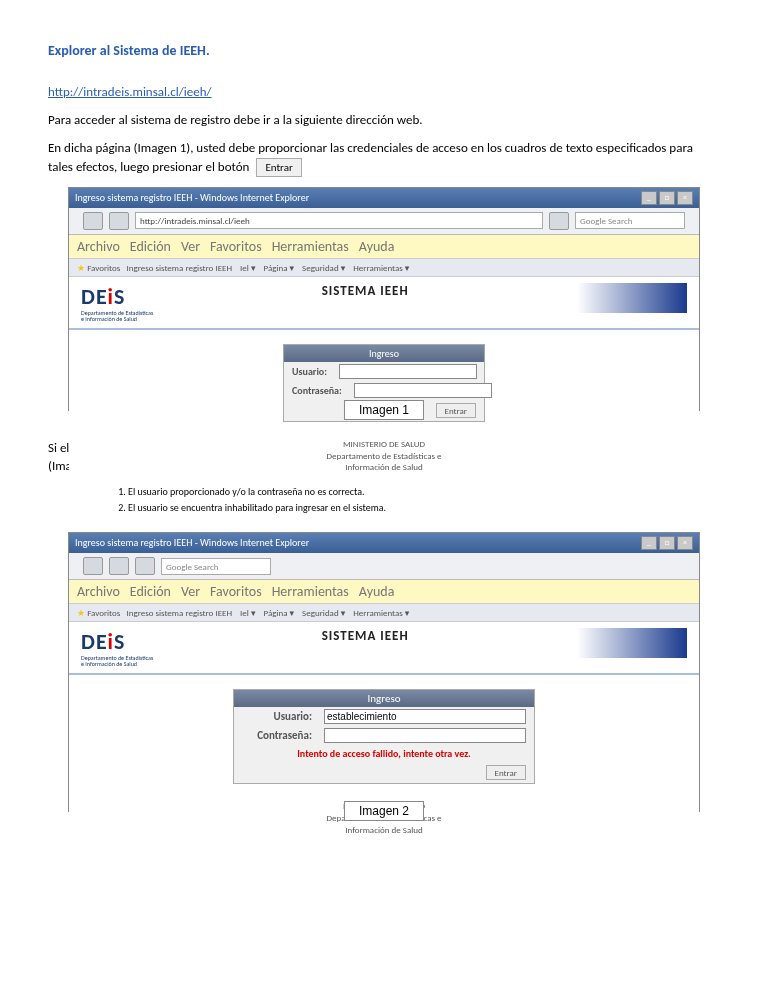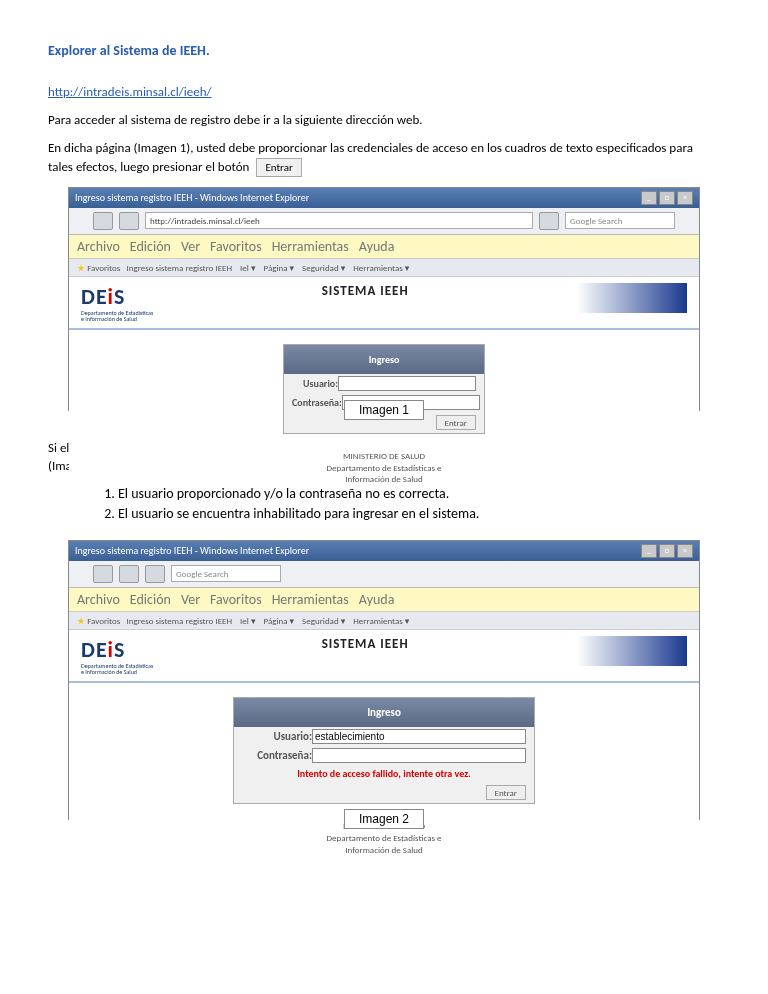--- a/index.html
+++ b/index.html
@@ -3,53 +3,53 @@
 <meta charset="utf-8">
 <style>
 body{margin:0;background:#fff;font-family:Calibri,Arial,sans-serif;font-size:13px;color:#000;width:768px}
 .page{padding:42px 48px}
 .title{color:#2a5db0;font-weight:bold;font-size:14px;margin-bottom:24px}
 .para{margin:10px 0;line-height:1.4}
 .link{color:#2a5db0;text-decoration:underline}
 .btn-inline{display:inline-block;border:1px solid #aaa;background:#f0f0f0;padding:1px 8px;font-size:11px;margin-left:4px}
 .red{color:#d90000}
 .ol{margin:8px 0 18px 28px}
-.ol li{margin:3px 2px;font-size:14px}
+.ol li{margin:3px 12px;font-size:10px}
 .figwrap{border:1px solid #888;margin:8px 20px 6px 20px;position:relative;background:#fff}
 .caption{position:absolute;bottom:-10px;left:50%;transform:translateX(-50%);background:#fff;border:1px solid #888;padding:2px 14px;font-family:Arial,sans-serif;font-size:12px}
 
 
 .browser{background:#d8dde5;font-size:9px;color:#555}
 .titlebar{background:linear-gradient(#5a7fb5,#3a5f95);color:#fff;padding:3px 6px;display:flex;justify-content:space-between;font-size:10px}
 .winbtns{display:flex;gap:2px}
 .winbtn{width:14px;height:12px;background:#c9c9c9;border:1px solid #888;font-size:8px;line-height:10px;text-align:center}
-.addrbar{background:#eef0f3;padding:4px 24px;display:flex;gap:6px;align-items:flex-start;border-bottom:1px solid #bbb}
+.addrbar{background:#eef0f3;padding:4px 14px;display:flex;gap:6px;align-items:center;border-bottom:1px solid #bbb}
 .navbtn{width:18px;height:16px;background:#d5d9e0;border:1px solid #999;border-radius:2px}
 .addr{flex:1;background:#fff;border:1px solid #aaa;padding:2px 4px;font-size:9px;color:#444}
 .srch{width:100px;background:#fff;border:1px solid #aaa;padding:2px 4px;font-size:9px;color:#888}
 .menubar{background:#fef9c3;padding:3px 8px;color:#777;font-size:14px;border-bottom:1px solid #ccc}
 .menubar span{margin-right:10px}
 .favbar{background:#e6e9ef;padding:3px 8px;display:flex;justify-content:flex-start;border-bottom:1px solid #ccc;font-size:9px;color:#555}
 .favbar .r span{margin-left:8px}
 .star{color:#f5c518}
 
 
 .inner{background:#fff;padding:0}
 .hdr{display:flex;border-bottom:2px solid #a8bde0;padding:6px 12px}
 .logo{font-weight:bold;font-size:22px;letter-spacing:1px}
 .logo .d{color:#1a3a6e}.logo .e{color:#1a3a6e}.logo .i{color:#d90000}.logo .s{color:#1a3a6e}
 .logo-sub{font-size:6px;color:#1a3a6e;line-height:1}
 .sysname{flex:1;text-align:center;font-weight:bold;font-size:13px;letter-spacing:1px;color:#222}
 .gradbx{width:110px;height:30px;background:linear-gradient(to left,#1a3a8e,#fff)}
 
 .loginbox{margin:14px auto 10px auto;width:240px;border:1px solid #aaa;background:#f0f0f0;font-size:10px}
 .loginbox.big{width:300px;font-size:11px}
-.loginhead{background:linear-gradient(#7a8aa5,#5a6a85);color:#fff;text-align:center;font-weight:bold;padding:8px}
+.loginhead{background:linear-gradient(#7a8aa5,#5a6a85);color:#fff;text-align:center;font-weight:normal;padding:2px}
 .lrow{display:flex;padding:2px 8px;align-items:center}
-.lrow label{width:70px;text-align:right;font-weight:bold;padding-right:0}
+.lrow label{width:70px;text-align:right;font-weight:bold;padding-right:12px}
 .lrow input{flex:1;border:1px solid #888;font-size:10px;padding:1px 2px}
 .err{color:#d90000;font-weight:bold;text-align:center;padding:2px;font-size:10px}
 .entrow{text-align:right;padding:3px 8px}
 .entbtn{border:1px solid #aaa;background:#eee;font-size:9px;padding:1px 8px;display:inline-block}
 
 .ministerio{text-align:center;font-size:9px;color:#555;margin:16px 0 10px 0;line-height:1.3}
 
 .fig1 .browser{height:222px}
 .fig2 .browser{height:278px}
 </style>

